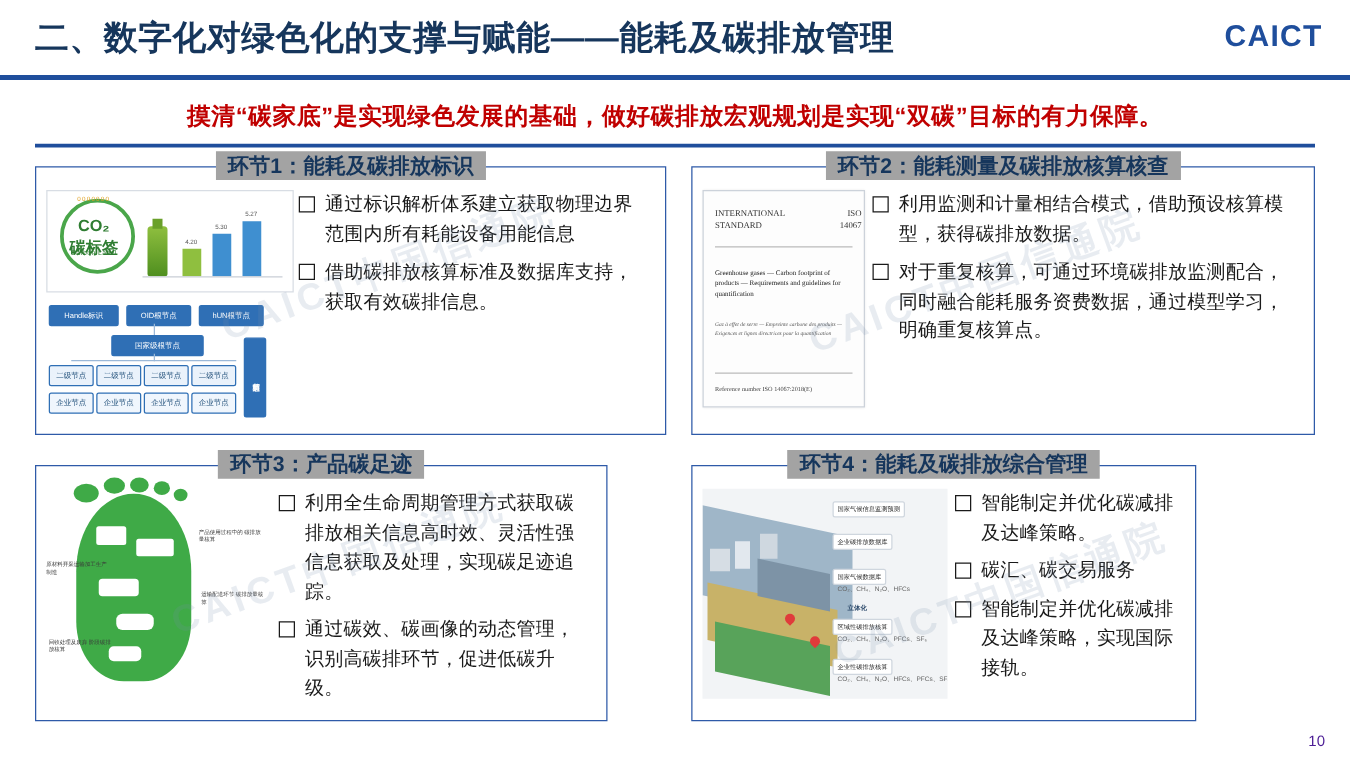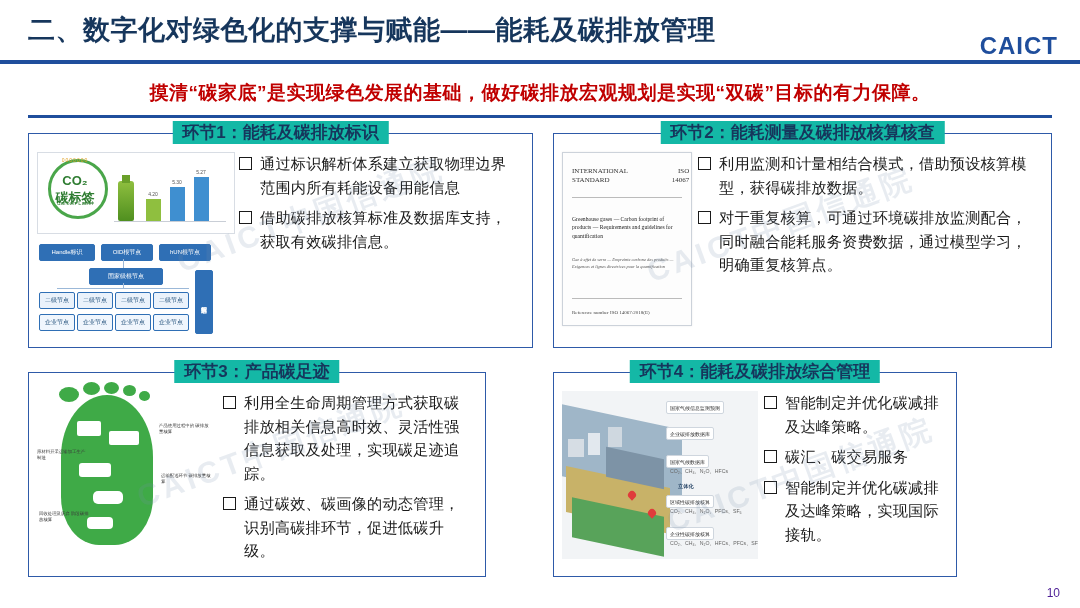--- a/index.html
+++ b/index.html
@@ -13,21 +13,21 @@
   
   .header{
     position:absolute;left:0;top:0;width:1080px;height:60px;
   }
   .header-title{
     position:absolute;left:28px;top:12px;
     font-size:27px;font-weight:bold;color:#16365c;
     letter-spacing:0.5px;white-space:nowrap;
   }
   .brand{
-    position:absolute;right:22px;top:32px;
+    position:absolute;right:22px;top:16px;
     display:flex;align-items:center;gap:8px;
   }
   .brand-caict{
     font-size:24px;font-weight:bold;color:#1f4e9c;letter-spacing:1px;
   }
   .brand-cn{
     font-size:23px;font-weight:bold;color:#1f2d4a;letter-spacing:1px;
   }
   .header-rule{
     position:absolute;left:0;top:60px;width:1080px;height:4px;
@@ -46,21 +46,21 @@
   }
   
   .panel{
     position:absolute;
     border:1px solid #2e5aa8;
     box-sizing:border-box;
     background:#fff;
   }
   .panel-title{
     position:absolute;top:-13px;left:50%;transform:translateX(-50%);
-    background:#14b8a6;padding:0 10px;
+    background:#a3a3a3;padding:0 10px;
     font-size:17px;font-weight:bold;color:#16365c;
     white-space:nowrap;
   }
   .panel-body{
     position:absolute;left:0;top:0;width:100%;height:100%;
     display:flex;box-sizing:border-box;padding:18px 10px 10px 8px;
   }
   .panel-figure{
     flex:0 0 auto;position:relative;
   }

